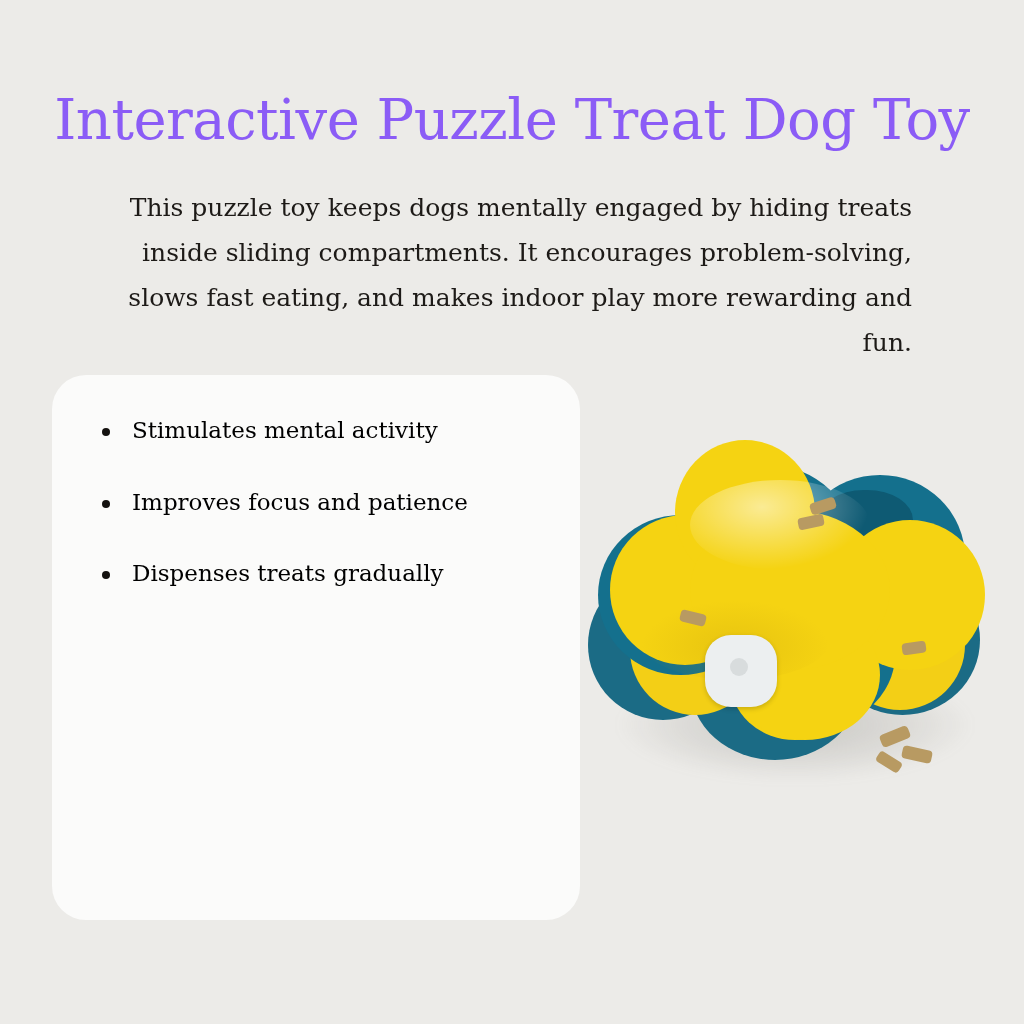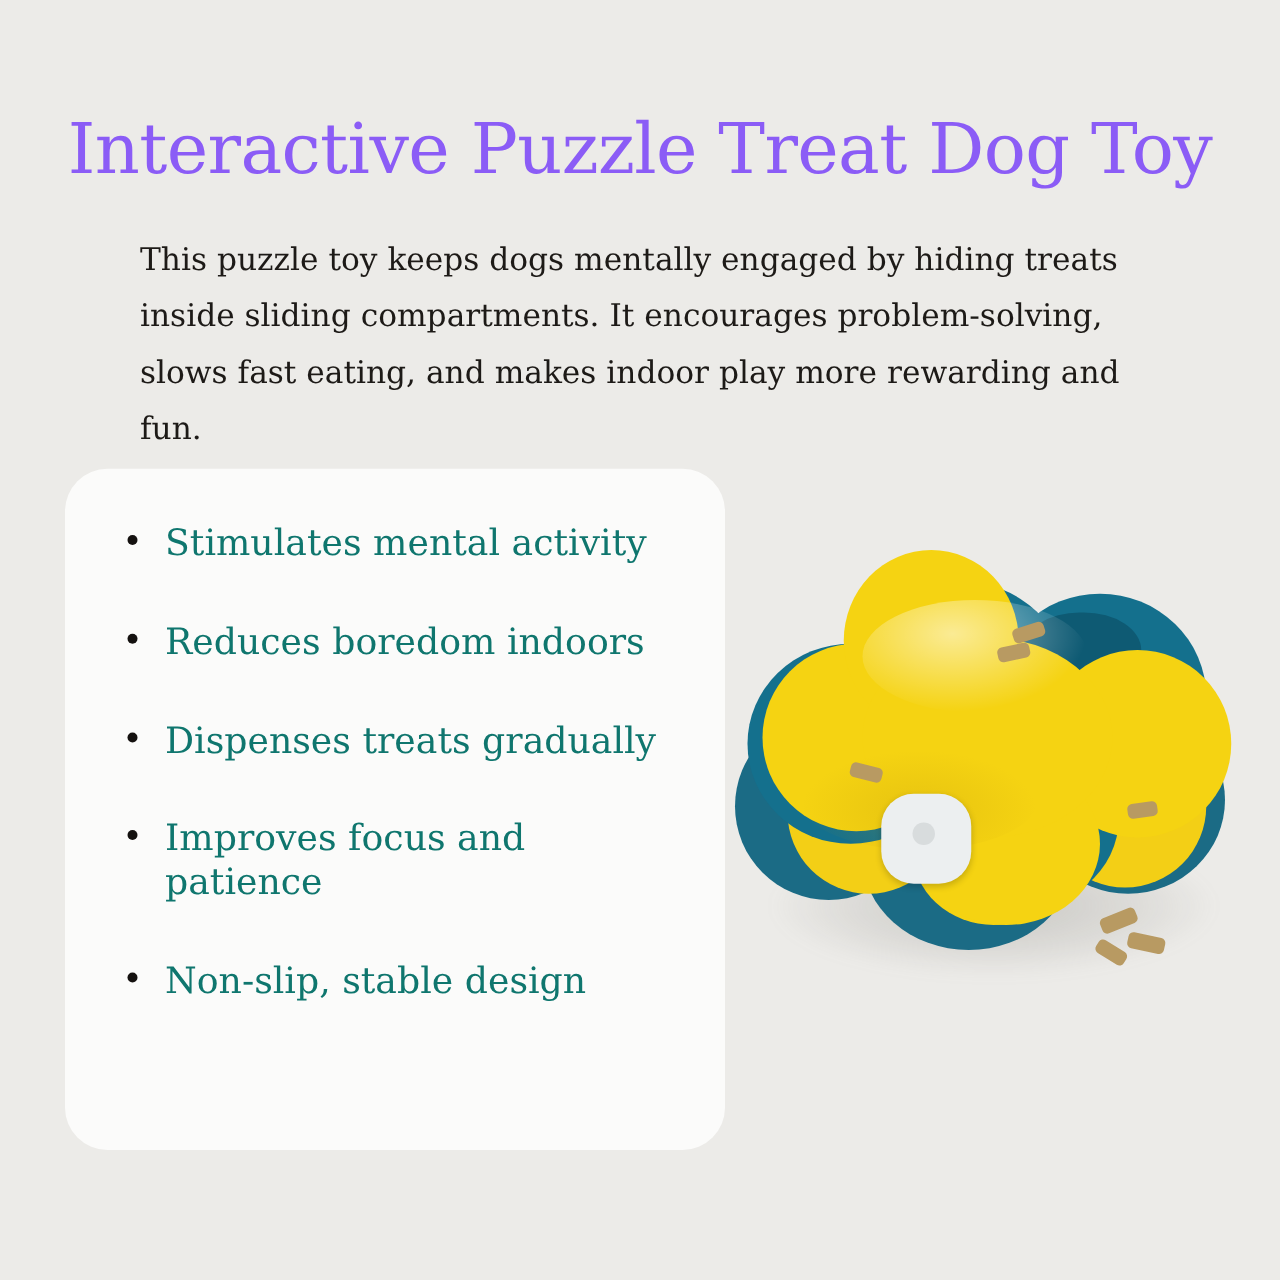--- a/index.html
+++ b/index.html
@@ -34,21 +34,21 @@
     letter-spacing: -0.5px;
     color: #8b5cf6;
     line-height: 1.15;
   }
 
   .subtitle {
     position: absolute;
     top: 160px;
     left: 112px;
     width: 800px;
-    text-align: left;
+    text-align: right;
     font-family: "DejaVu Serif", serif;
     font-size: 25px;
     font-weight: 400;
     line-height: 1.8;
     color: #1d1a17;
   }
 
   .features-card {
     position: absolute;
     left: 52px;
@@ -62,22 +62,22 @@
   }
 
   .features-list {
     list-style: none;
     margin: 0;
     padding: 0;
   }
   .features-list li {
     position: relative;
     font-family: "DejaVu Serif", serif;
-    font-size: 29px;
-    color: #0f766e;
+    font-size: 23px;
+    color: #000000;
     padding-left: 36px;
     margin-bottom: 44px;
     line-height: 1.2;
   }
   .features-list li:last-child { margin-bottom: 0; }
   .features-list li::before {
     content: "";
     position: absolute;
     left: 6px;
     top: 11px;
@@ -146,24 +146,22 @@
 
 <div class="page">
 
   <h1 class="title">Interactive Puzzle Treat Dog Toy</h1>
 
   <p class="subtitle">This puzzle toy keeps dogs mentally engaged by hiding treats inside sliding compartments. It encourages problem-solving, slows fast eating, and makes indoor play more rewarding and fun.</p>
 
   <div class="features-card">
     <ul class="features-list">
       <li>Stimulates mental activity</li>
-      <li>Reduces boredom indoors</li>
+      <li>Improves focus and patience</li>
       <li>Dispenses treats gradually</li>
-      <li>Improves focus and patience</li>
-      <li>Non-slip, stable design</li>
     </ul>
   </div>
 
   <div class="product">
 
     <div class="shadow"></div>
 
     <div class="lobes teal-base">
       <div class="lobe" style="left:8px;  top:150px; width:150px; height:150px;"></div>
       <div class="lobe" style="left:110px; top:190px; width:170px; height:150px;"></div>

